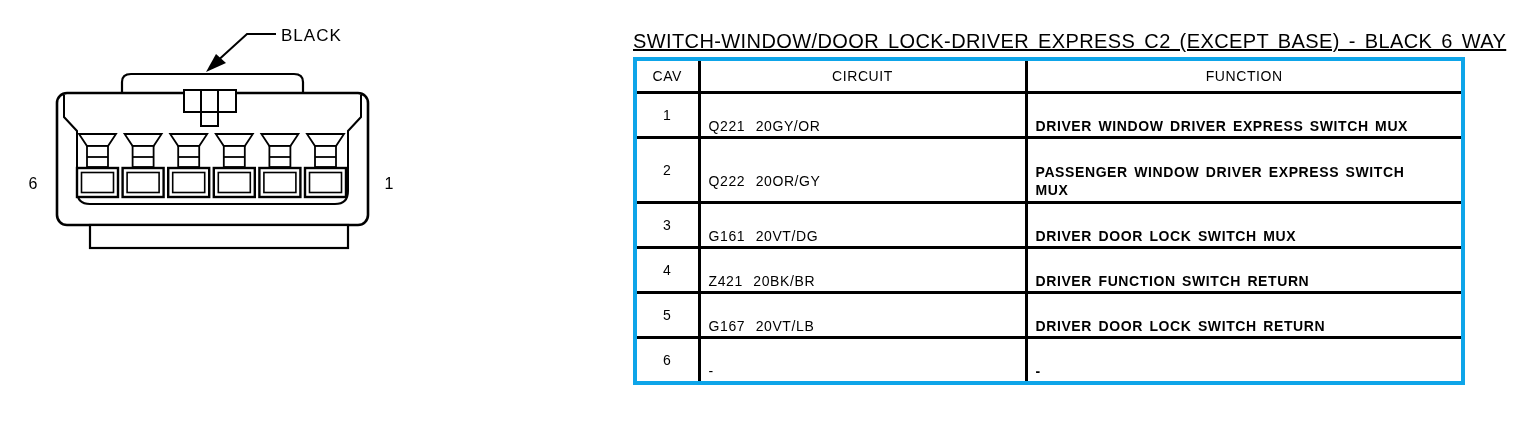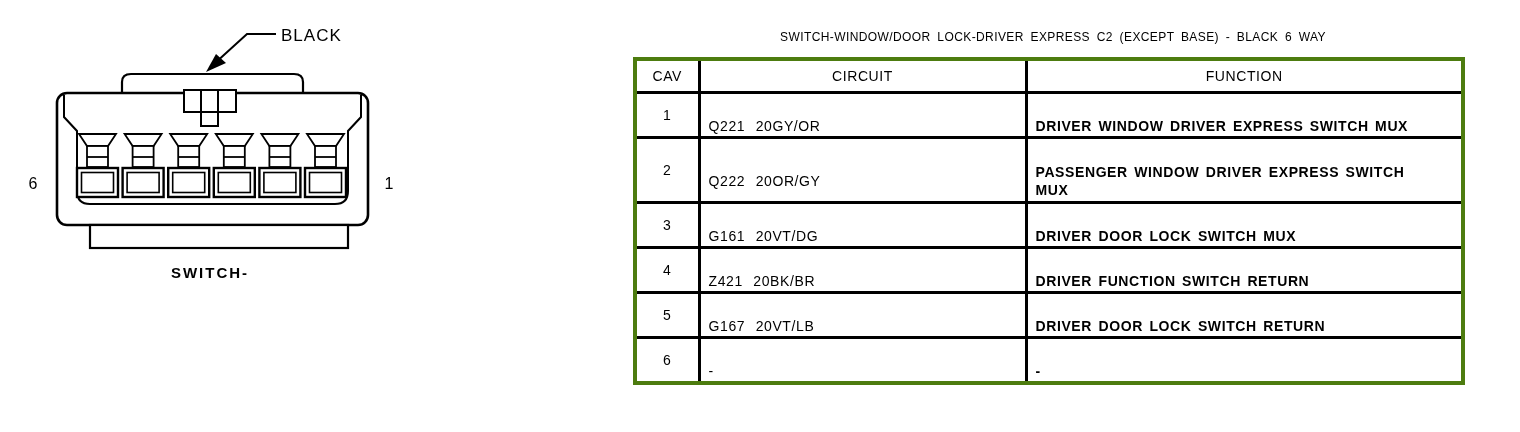--- a/index.html
+++ b/index.html
@@ -12,27 +12,28 @@
   
   .connector-art{position:absolute;left:0;top:0;}
   .connector-caption{
     position:absolute;left:60px;top:262px;width:300px;
     text-align:center;font-weight:bold;font-size:15px;letter-spacing:2px;
     line-height:22px;
   }
   
   .table-title{
     position:absolute;left:633px;top:30px;width:840px;
-    text-align:center;font-size:12px;letter-spacing:.4px;word-spacing:3px;
+    text-align:center;font-size:20px;letter-spacing:.4px;word-spacing:3px;
     white-space:nowrap;
+    text-decoration:underline;
   }
   .pin-table{
     position:absolute;left:633px;top:57px;width:824px;
     border-collapse:collapse;table-layout:fixed;
-    border:4px solid #4d7c0f;
+    border:4px solid #0ea5e9;
     font-size:14px;letter-spacing:.6px;
   }
   .pin-table th,.pin-table td{
     border:3px solid #000;
     padding:2px 8px;
   }
   .pin-table th{height:26px;font-weight:normal;text-align:center;word-spacing:2px;}
   .pin-table td{height:27px;}
   .col-cav{width:64px;}
   .col-cir{width:327px;}
@@ -113,21 +114,20 @@
     </g>
     </g>
 
   <rect x="90" y="225" width="258" height="23" fill="#fff" stroke="#000" stroke-width="2.2"></rect>
 
   <text x="33" y="189" font-size="16" text-anchor="middle">6</text>
   <text x="389" y="189" font-size="16" text-anchor="middle">1</text>
 </svg>
 
 <div class="connector-caption">
-  <div>SWITCH-</div>
 </div>
 
 <div class="table-title">SWITCH-WINDOW/DOOR LOCK-DRIVER EXPRESS C2 (EXCEPT BASE) - BLACK 6 WAY</div>
 
 <table class="pin-table">
   <colgroup>
     <col class="col-cav">
       <col class="col-cir">
       <col class="col-fun">
   </colgroup>

